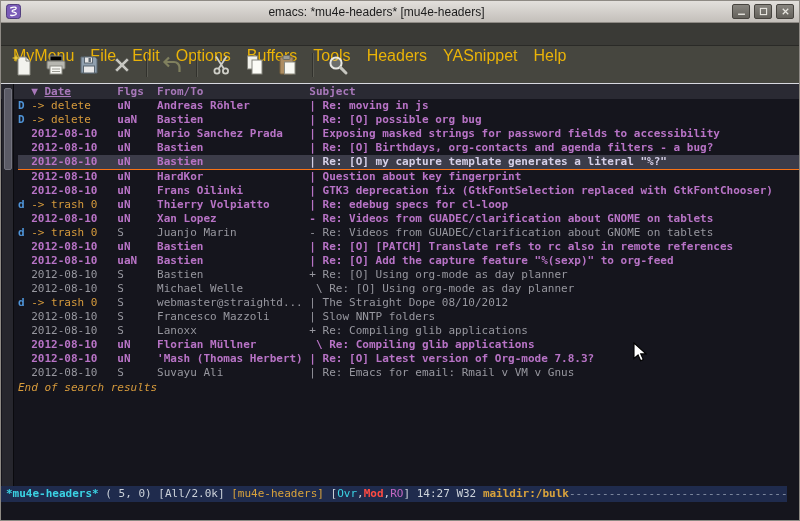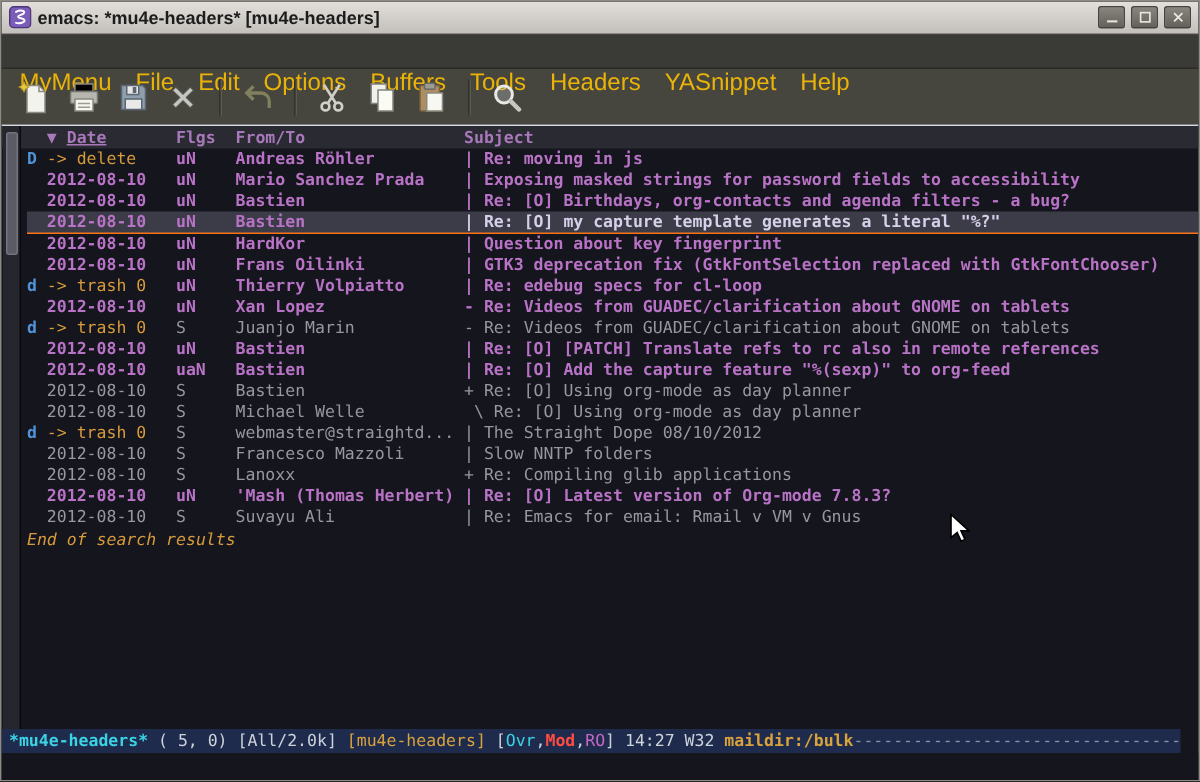--- a/index.html
+++ b/index.html
@@ -4,21 +4,21 @@
 <style>
   * { margin:0; padding:0; box-sizing:border-box; }
   html,body { width:800px; height:521px; overflow:hidden; background:#000; }
   body { font-family:"Liberation Sans", sans-serif; }
 
   #window { position:relative; width:800px; height:521px; background:var(--body-bg); border:1px solid #8e8a84; overflow:hidden; }
 
   
   .titlebar { height:22px; background:linear-gradient(#e3e0dc,#c3bfba); border-bottom:1px solid #8e8a85; display:flex; align-items:center; padding:0 5px; }
   .titlebar .app-icon { width:15px; height:15px; margin-right:4px; display:flex; }
-  .titlebar .title { flex:1; font-size:12px; font-weight:bold; color:#1c1c1c; }
+  .titlebar .title { flex:1; text-align:center; font-size:12px; font-weight:normal; color:#1c1c1c; }
   .win-controls { display:flex; }
   .win-btn { width:18px; height:15px; margin-left:4px; background:linear-gradient(#88857f,#64615b); border:1px solid #47443f; border-radius:2px; display:flex; align-items:center; justify-content:center; }
   .win-btn .icon { display:flex; }
 
   
   .menubar { height:23px; background:#3a3a36; border-bottom:1px solid #2a2a27; display:flex; align-items:center; padding-left:4px; }
   .menu-item { color:#eab308; font-size:16px; padding:3px 8px; cursor:default;margin-top:44px; }
 
   
   .toolbar { height:37px; background:#46463f; display:flex; align-items:center; padding-left:8px; gap:5px; }
@@ -196,35 +196,37 @@
           </svg>
         </span>
       </div>
     </div>
 
   <div class="headerline"><span class="f-mark"> </span><span class="f-date"><span>▼ </span><span class="hl-date-label">Date</span></span><span class="f-flags">Flgs</span><span class="f-from">From/To</span><span class="f-subject">Subject</span></div>
 
   <div class="list-area">
 
   <div class="msg-row unread"><span class="f-mark">D</span><span class="f-date action">-&gt; delete</span><span class="f-flags">uN</span><span class="f-from">Andreas Röhler</span><span class="f-subject">| Re: moving in js</span></div>
+      <div class="msg-row unread"><span class="f-mark">D</span><span class="f-date action">-&gt; delete</span><span class="f-flags">uaN</span><span class="f-from">Bastien</span><span class="f-subject">| Re: [O] possible org bug</span></div>
       <div class="msg-row unread"><span class="f-mark"></span><span class="f-date">2012-08-10</span><span class="f-flags">uN</span><span class="f-from">Mario Sanchez Prada</span><span class="f-subject">| Exposing masked strings for password fields to accessibility</span></div>
       <div class="msg-row unread"><span class="f-mark"></span><span class="f-date">2012-08-10</span><span class="f-flags">uN</span><span class="f-from">Bastien</span><span class="f-subject">| Re: [O] Birthdays, org-contacts and agenda filters - a bug?</span></div>
       <div class="msg-row unread current"><span class="f-mark"></span><span class="f-date">2012-08-10</span><span class="f-flags">uN</span><span class="f-from">Bastien</span><span class="f-subject">| Re: [O] my capture template generates a literal "%?"</span></div>
       <div class="msg-row unread"><span class="f-mark"></span><span class="f-date">2012-08-10</span><span class="f-flags">uN</span><span class="f-from">HardKor</span><span class="f-subject">| Question about key fingerprint</span></div>
       <div class="msg-row unread"><span class="f-mark"></span><span class="f-date">2012-08-10</span><span class="f-flags">uN</span><span class="f-from">Frans Oilinki</span><span class="f-subject">| GTK3 deprecation fix (GtkFontSelection replaced with GtkFontChooser)</span></div>
       <div class="msg-row unread"><span class="f-mark">d</span><span class="f-date action">-&gt; trash 0</span><span class="f-flags">uN</span><span class="f-from">Thierry Volpiatto</span><span class="f-subject">| Re: edebug specs for cl-loop</span></div>
       <div class="msg-row unread"><span class="f-mark"></span><span class="f-date">2012-08-10</span><span class="f-flags">uN</span><span class="f-from">Xan Lopez</span><span class="f-subject">- Re: Videos from GUADEC/clarification about GNOME on tablets</span></div>
       <div class="msg-row seen"><span class="f-mark">d</span><span class="f-date action">-&gt; trash 0</span><span class="f-flags">S</span><span class="f-from">Juanjo Marin</span><span class="f-subject">- Re: Videos from GUADEC/clarification about GNOME on tablets</span></div>
       <div class="msg-row unread"><span class="f-mark"></span><span class="f-date">2012-08-10</span><span class="f-flags">uN</span><span class="f-from">Bastien</span><span class="f-subject">| Re: [O] [PATCH] Translate refs to rc also in remote references</span></div>
       <div class="msg-row unread"><span class="f-mark"></span><span class="f-date">2012-08-10</span><span class="f-flags">uaN</span><span class="f-from">Bastien</span><span class="f-subject">| Re: [O] Add the capture feature "%(sexp)" to org-feed</span></div>
       <div class="msg-row seen"><span class="f-mark"></span><span class="f-date">2012-08-10</span><span class="f-flags">S</span><span class="f-from">Bastien</span><span class="f-subject">+ Re: [O] Using org-mode as day planner</span></div>
       <div class="msg-row seen"><span class="f-mark"></span><span class="f-date">2012-08-10</span><span class="f-flags">S</span><span class="f-from">Michael Welle</span><span class="f-subject"> \ Re: [O] Using org-mode as day planner</span></div>
       <div class="msg-row seen"><span class="f-mark">d</span><span class="f-date action">-&gt; trash 0</span><span class="f-flags">S</span><span class="f-from">webmaster@straightd...</span><span class="f-subject">| The Straight Dope 08/10/2012</span></div>
       <div class="msg-row seen"><span class="f-mark"></span><span class="f-date">2012-08-10</span><span class="f-flags">S</span><span class="f-from">Francesco Mazzoli</span><span class="f-subject">| Slow NNTP folders</span></div>
       <div class="msg-row seen"><span class="f-mark"></span><span class="f-date">2012-08-10</span><span class="f-flags">S</span><span class="f-from">Lanoxx</span><span class="f-subject">+ Re: Compiling glib applications</span></div>
+      <div class="msg-row unread"><span class="f-mark"></span><span class="f-date">2012-08-10</span><span class="f-flags">uN</span><span class="f-from">Florian Müllner</span><span class="f-subject"> \ Re: Compiling glib applications</span></div>
       <div class="msg-row unread"><span class="f-mark"></span><span class="f-date">2012-08-10</span><span class="f-flags">uN</span><span class="f-from">'Mash (Thomas Herbert)</span><span class="f-subject">| Re: [O] Latest version of Org-mode 7.8.3?</span></div>
       <div class="msg-row seen"><span class="f-mark"></span><span class="f-date">2012-08-10</span><span class="f-flags">S</span><span class="f-from">Suvayu Ali</span><span class="f-subject">| Re: Emacs for email: Rmail v VM v Gnus</span></div>
       <div class="end-msg">End of search results</div>
     </div>
 
   <div class="scrollbar">
     <div class="scroll-thumb"></div>
   </div>
 
   <div class="modeline"><span class="ml-cyan-bold">*mu4e-headers*</span><span class="ml-plain"> ( 5, 0) [All/2.0k] </span><span class="ml-amber">[mu4e-headers]</span><span class="ml-plain"> [</span><span class="ml-cyan">Ovr</span><span class="ml-plain">,</span><span class="ml-red-bold">Mod</span><span class="ml-plain">,</span><span class="ml-orchid">RO</span><span class="ml-plain">] </span><span class="ml-plain">14:27 W32 </span><span class="ml-amber-bold">maildir:/bulk</span><span class="ml-dashes">---------------------------------</span></div>

